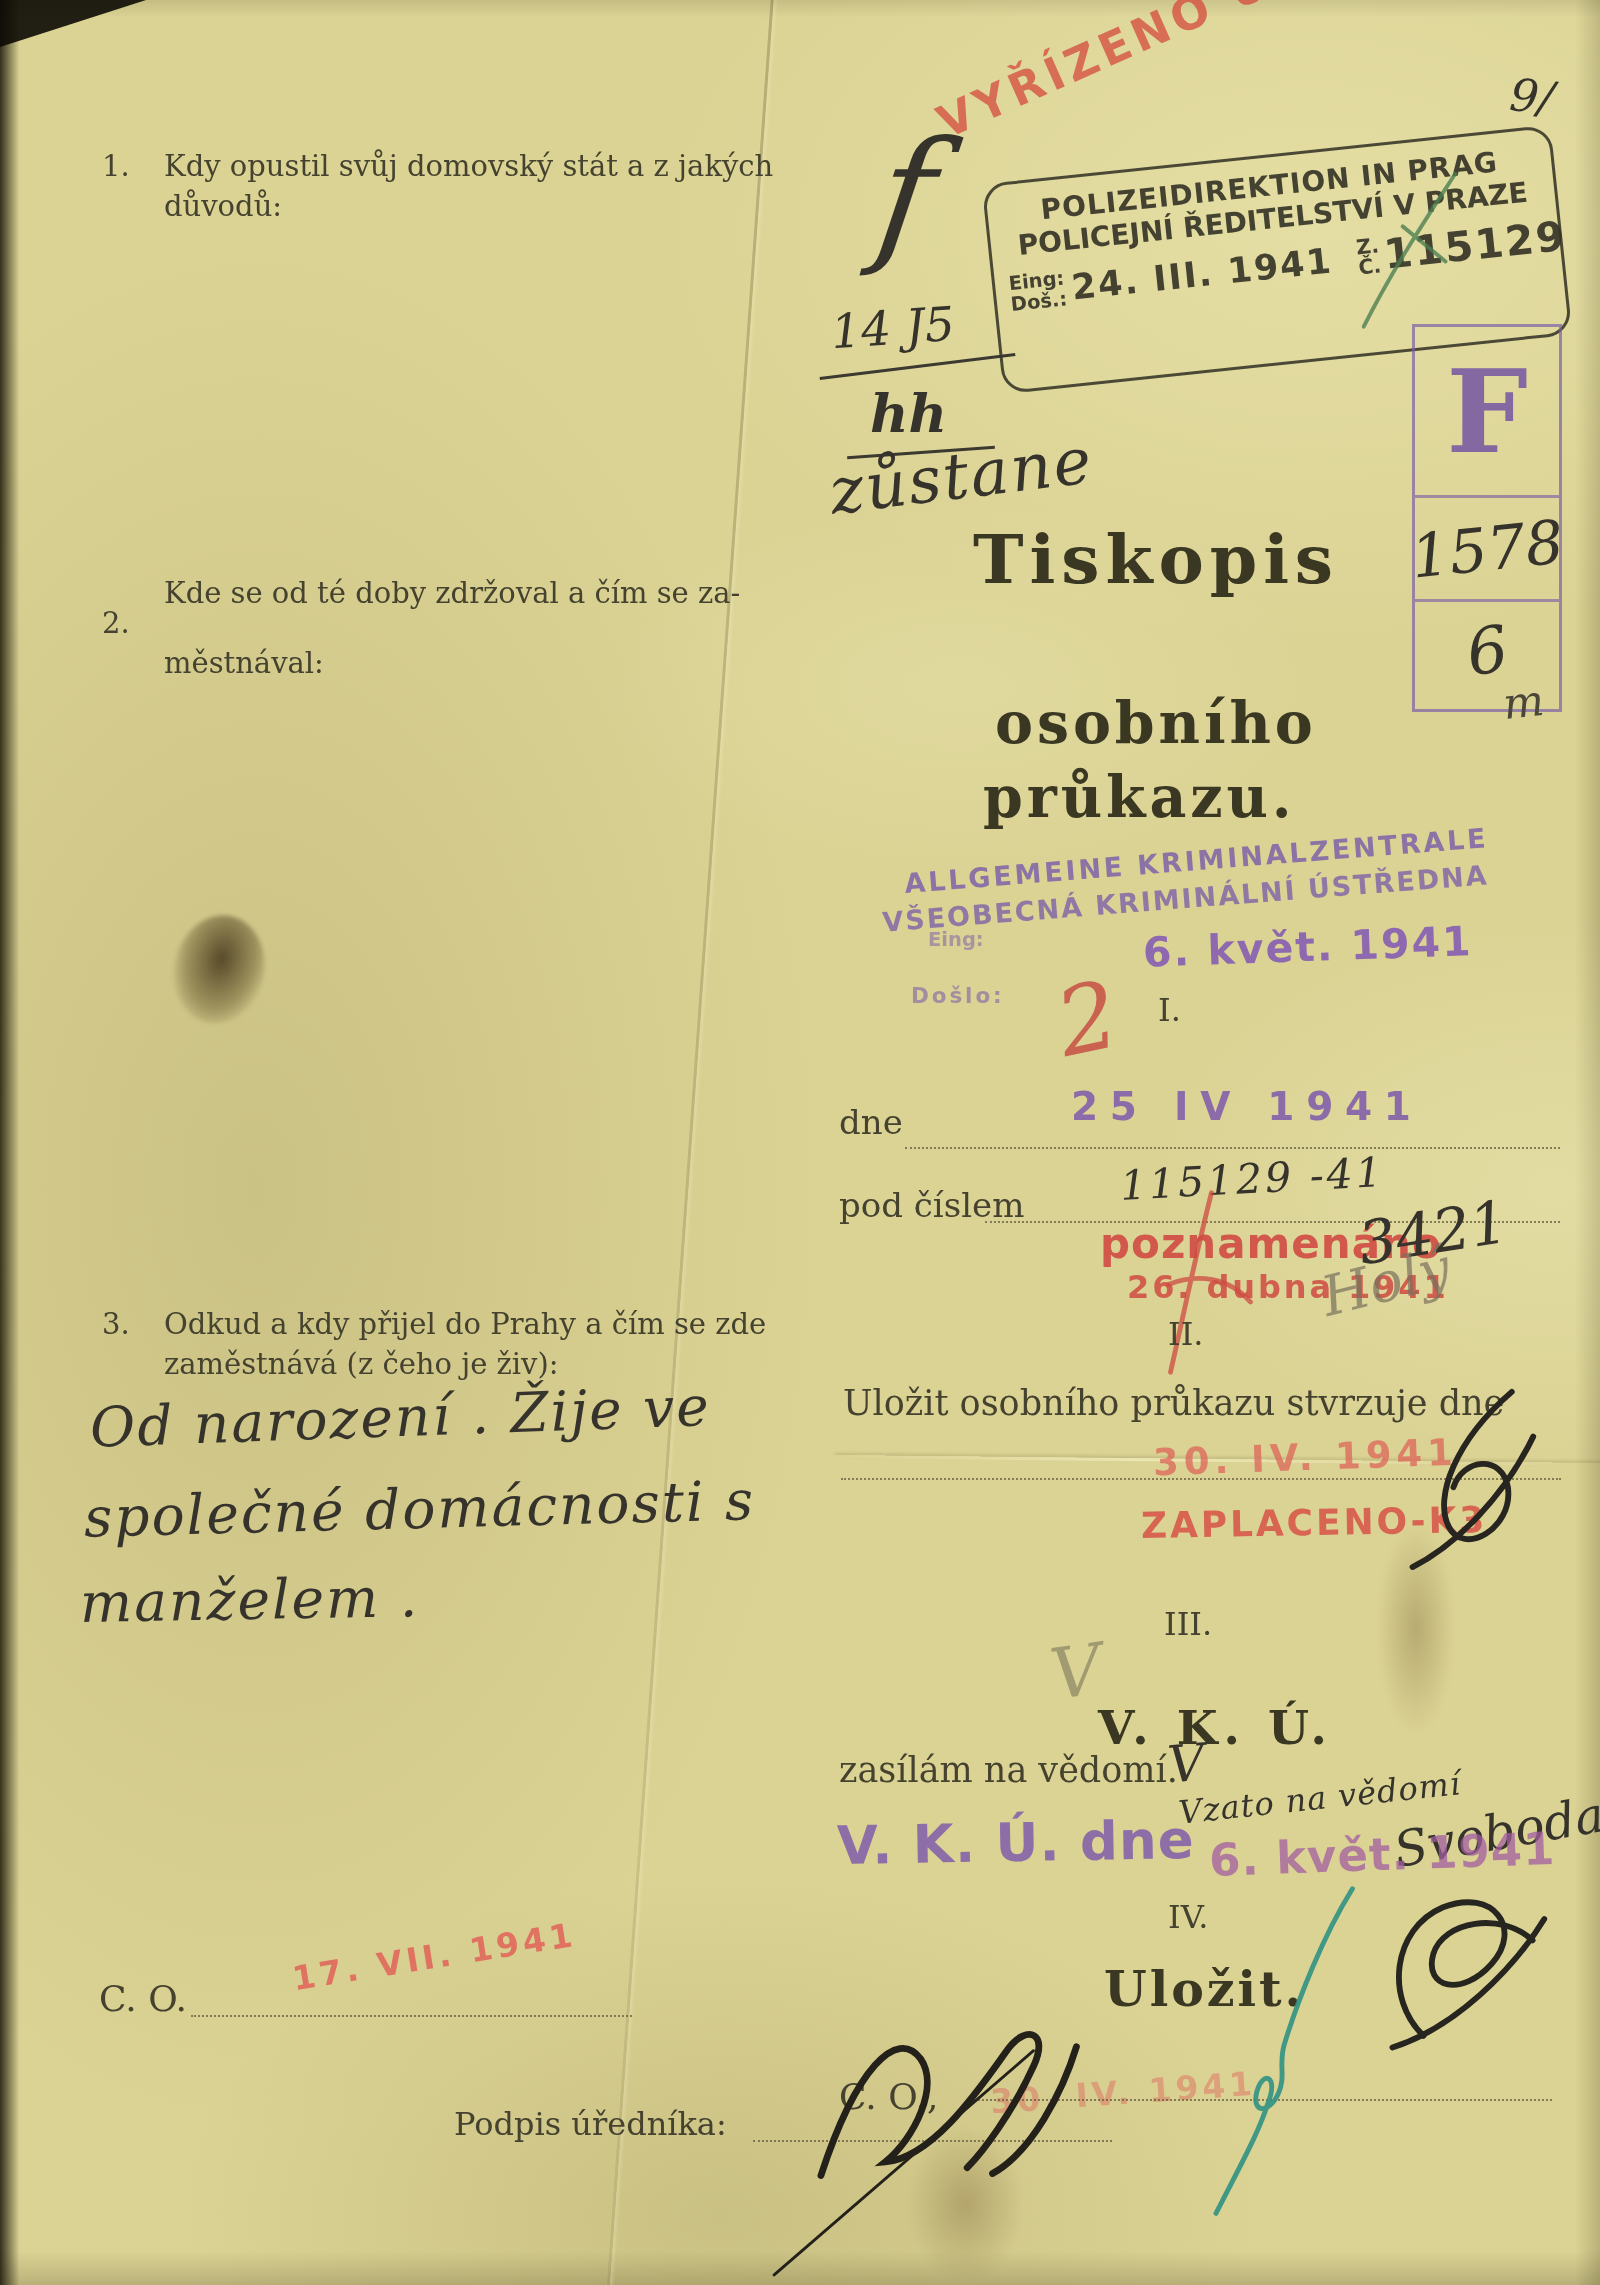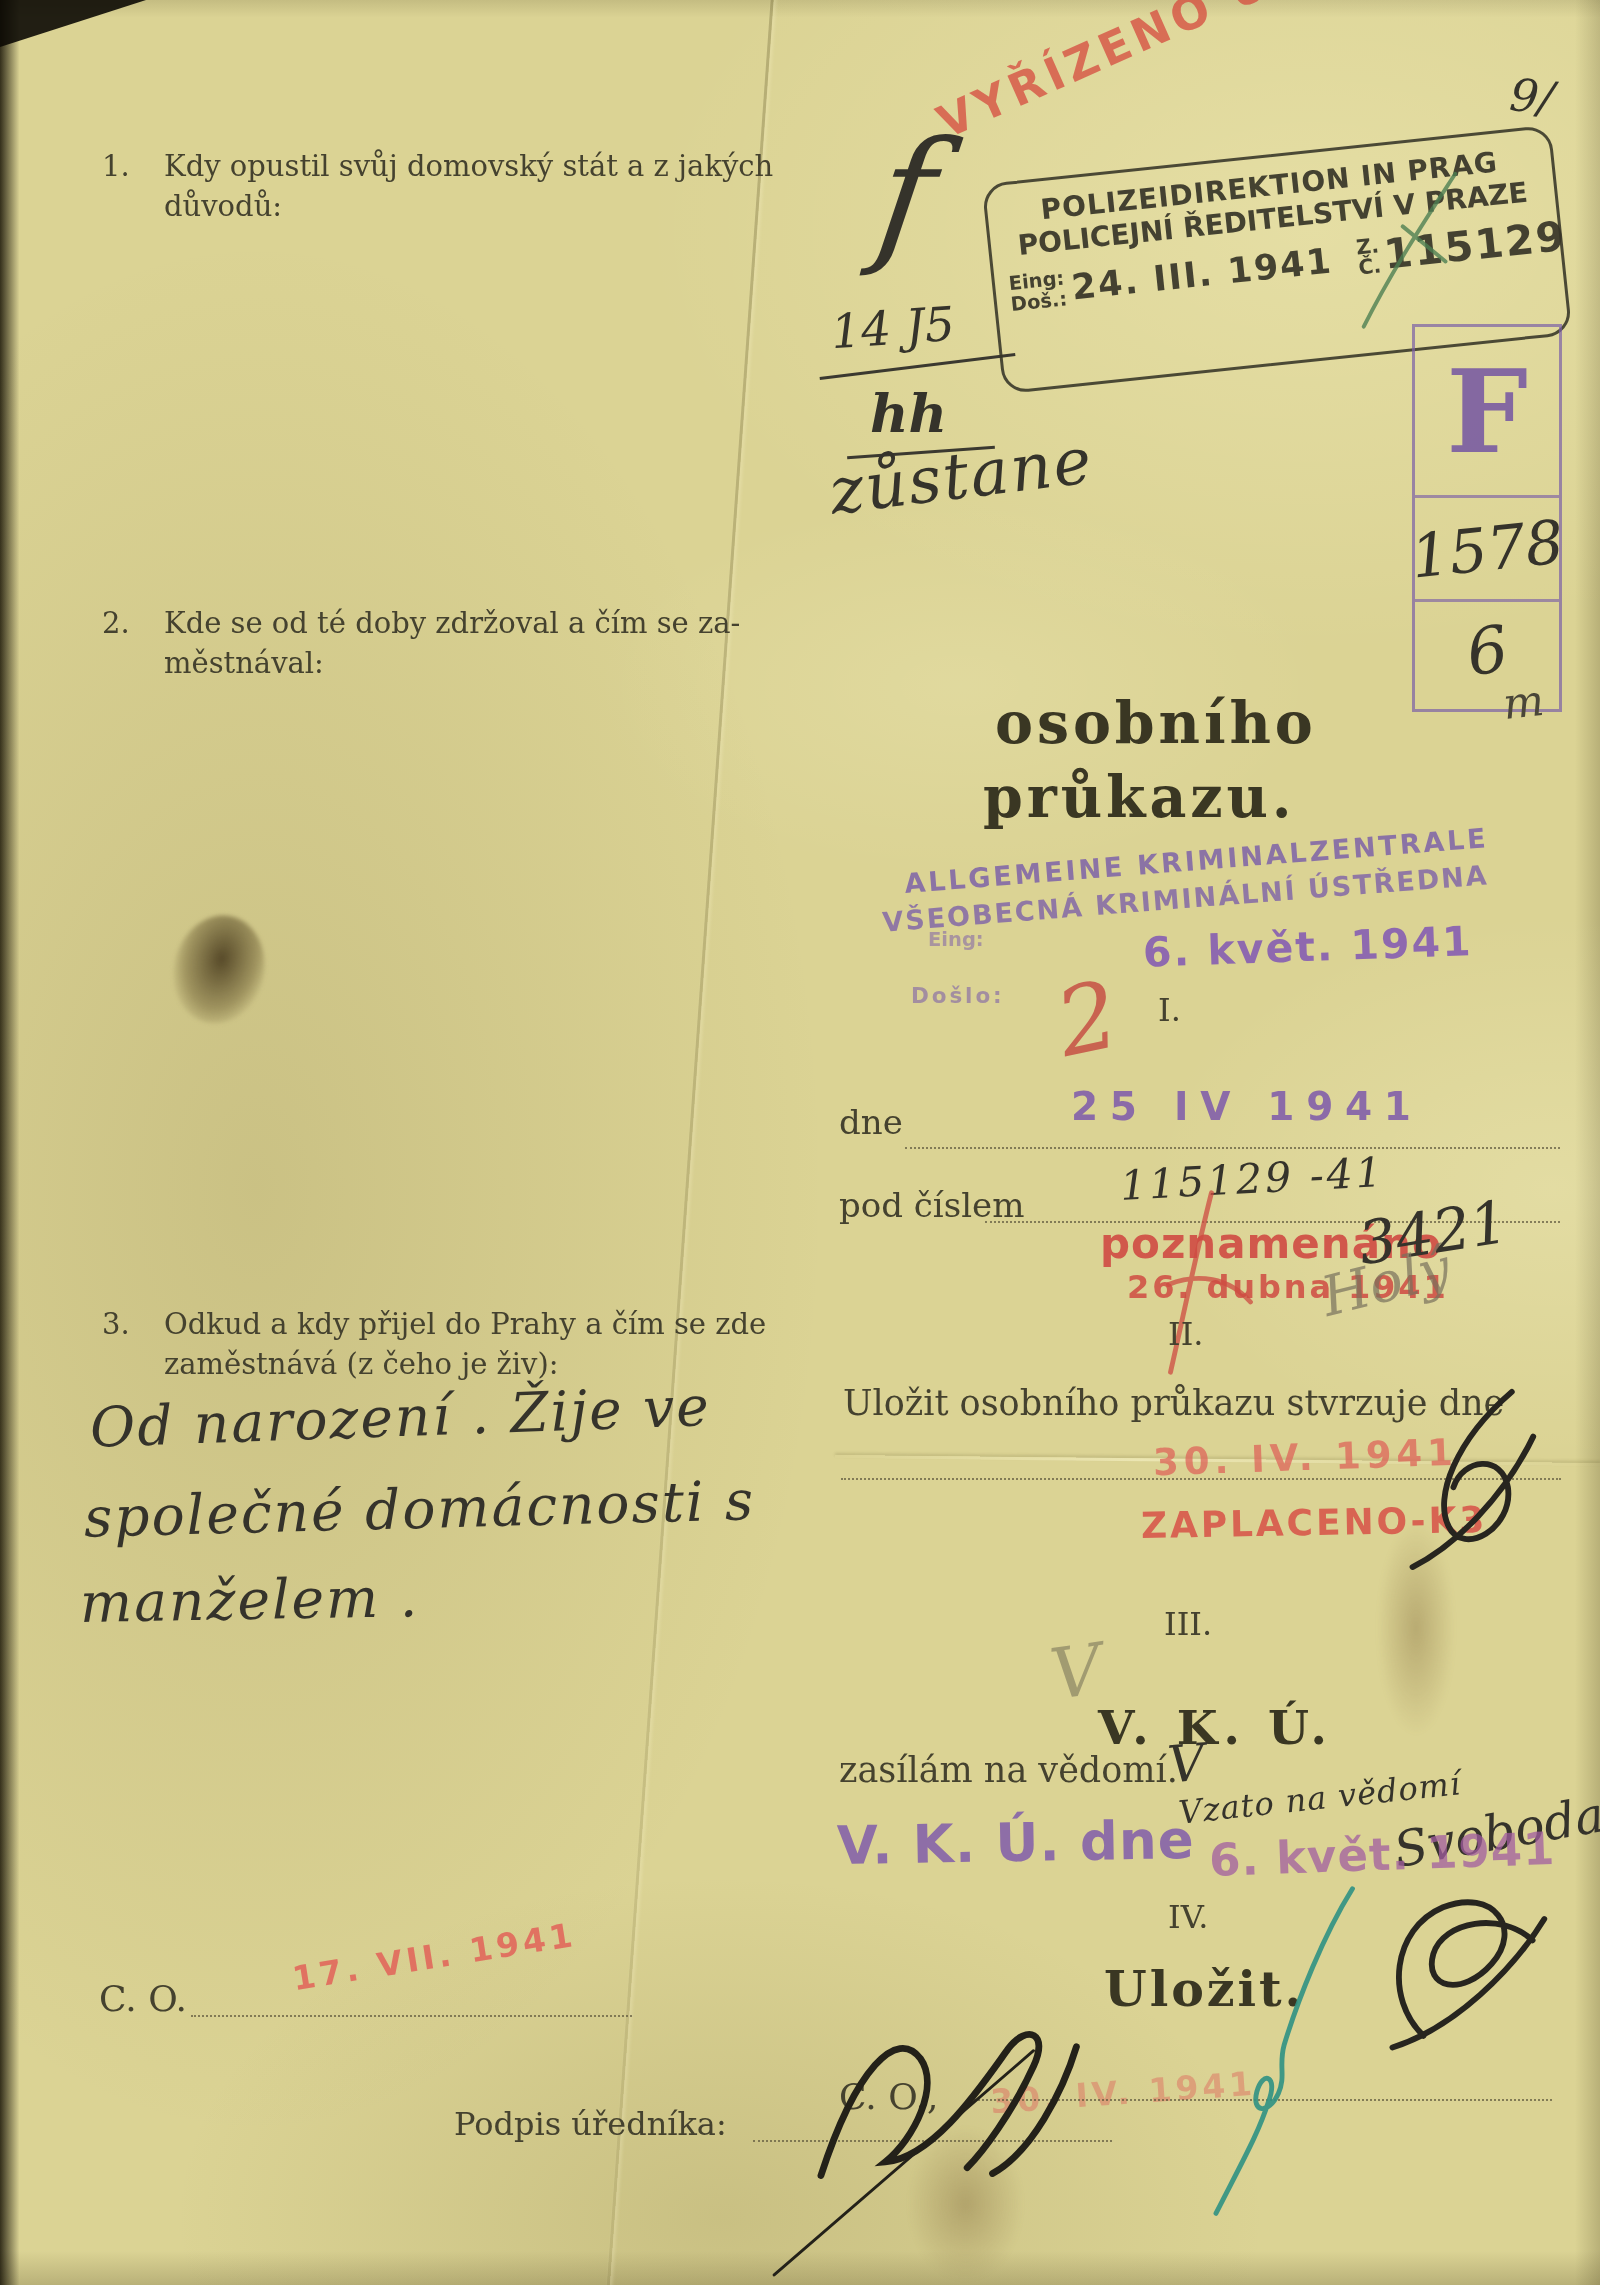--- a/index.html
+++ b/index.html
@@ -51,21 +51,21 @@
   <div class="abs crease-h" style="left:835px;top:1459px;width:766px;transform:rotate(.6deg);"></div>
   <div class="abs blot" style="left:174px;top:915px;width:90px;height:109px;transform:rotate(14deg);"></div>
   <div class="abs smudge" style="left:1377px;top:1521px;width:78px;height:215px;"></div>
   <div class="abs smudge" style="left:907px;top:2126px;width:117px;height:156px;"></div>
 
   <div class="abs pr q-line" style="left:102px;top:146px;">1.</div>
   <div class="abs pr q-line" style="left:164px;top:146px;">Kdy opustil svůj domovský stát a z jakých</div>
   <div class="abs pr q-line" style="left:164px;top:186px;">důvodů:</div>
 
   <div class="abs pr q-line" style="left:102px;top:603px;">2.</div>
-  <div class="abs pr q-line" style="left:164px;top:603px;">Kde se od té doby zdržoval a čím se za-</div>
+  <div class="abs pr q-line" style="left:164px;top:573px;">Kde se od té doby zdržoval a čím se za-</div>
   <div class="abs pr q-line" style="left:164px;top:643px;">městnával:</div>
 
   <div class="abs pr q-line" style="left:102px;top:1304px;">3.</div>
   <div class="abs pr q-line" style="left:164px;top:1304px;">Odkud a kdy přijel do Prahy a čím se zde</div>
   <div class="abs pr q-line" style="left:164px;top:1344px;">zaměstnává (z čeho je živ):</div>
 
   <div class="abs hw" style="left:90px;top:1385px;font-size:55px;letter-spacing:2px;transform:rotate(-2deg);white-space:nowrap;">Od narození . Žije ve</div>
   <div class="abs hw" style="left:84px;top:1477px;font-size:55px;letter-spacing:2px;transform:rotate(-1.5deg);white-space:nowrap;">společné domácnosti s</div>
   <div class="abs hw" style="left:80px;top:1568px;font-size:55px;letter-spacing:2px;transform:rotate(-1deg);white-space:nowrap;">manželem .</div>
 
@@ -113,20 +113,21 @@
     </div>
     <div class="fbox-row" style="height:101px;">
       <span class="hw" style="font-size:60px;transform:rotate(-6deg);">1578</span>
     </div>
     <div style="height:98px;display:flex;align-items:center;justify-content:center;position:relative;">
       <span class="hw" style="font-size:64px;transform:rotate(-8deg);">6</span>
       <span class="hw" style="position:absolute;right:15.6px;bottom:-27px;font-size:43px;color:#4a4638;transform:rotate(-6deg);">m</span>
     </div>
   </div>
 
+  <div class="abs prb" style="left:973px;top:519px;font-size:68px;letter-spacing:5.9px;white-space:nowrap;">Tiskopis</div>
   <div class="abs prb" style="left:995px;top:689px;font-size:57px;letter-spacing:3.9px;white-space:nowrap;">osobního</div>
   <div class="abs prb" style="left:983px;top:763px;font-size:57px;letter-spacing:3.9px;white-space:nowrap;">průkazu.</div>
 
   <div class="abs" style="left:905px;top:845px;transform:rotate(-4.5deg);">
     <div class="purple" style="font-size:27px;letter-spacing:2.9px;color:rgba(125,97,168,.85);white-space:nowrap;">ALLGEMEINE KRIMINALZENTRALE</div>
     <div class="purple" style="font-size:27px;letter-spacing:2px;color:rgba(125,97,168,.8);margin:5.9px 0 0 -25px;white-space:nowrap;">VŠEOBECNÁ KRIMINÁLNÍ ÚSTŘEDNA</div>
   </div>
   <div class="abs purple" style="left:928px;top:928px;font-size:19.5px;color:rgba(125,97,168,.55);">Eing:</div>
   <div class="abs purple" style="left:911px;top:983px;font-size:21.5px;letter-spacing:2.9px;color:rgba(125,97,168,.6);">Došlo:</div>
   <div class="abs purple" style="left:1143px;top:923px;font-size:41px;letter-spacing:2px;color:rgba(138,99,176,.95);transform:rotate(-2deg);white-space:nowrap;">6. květ. 1941</div>

